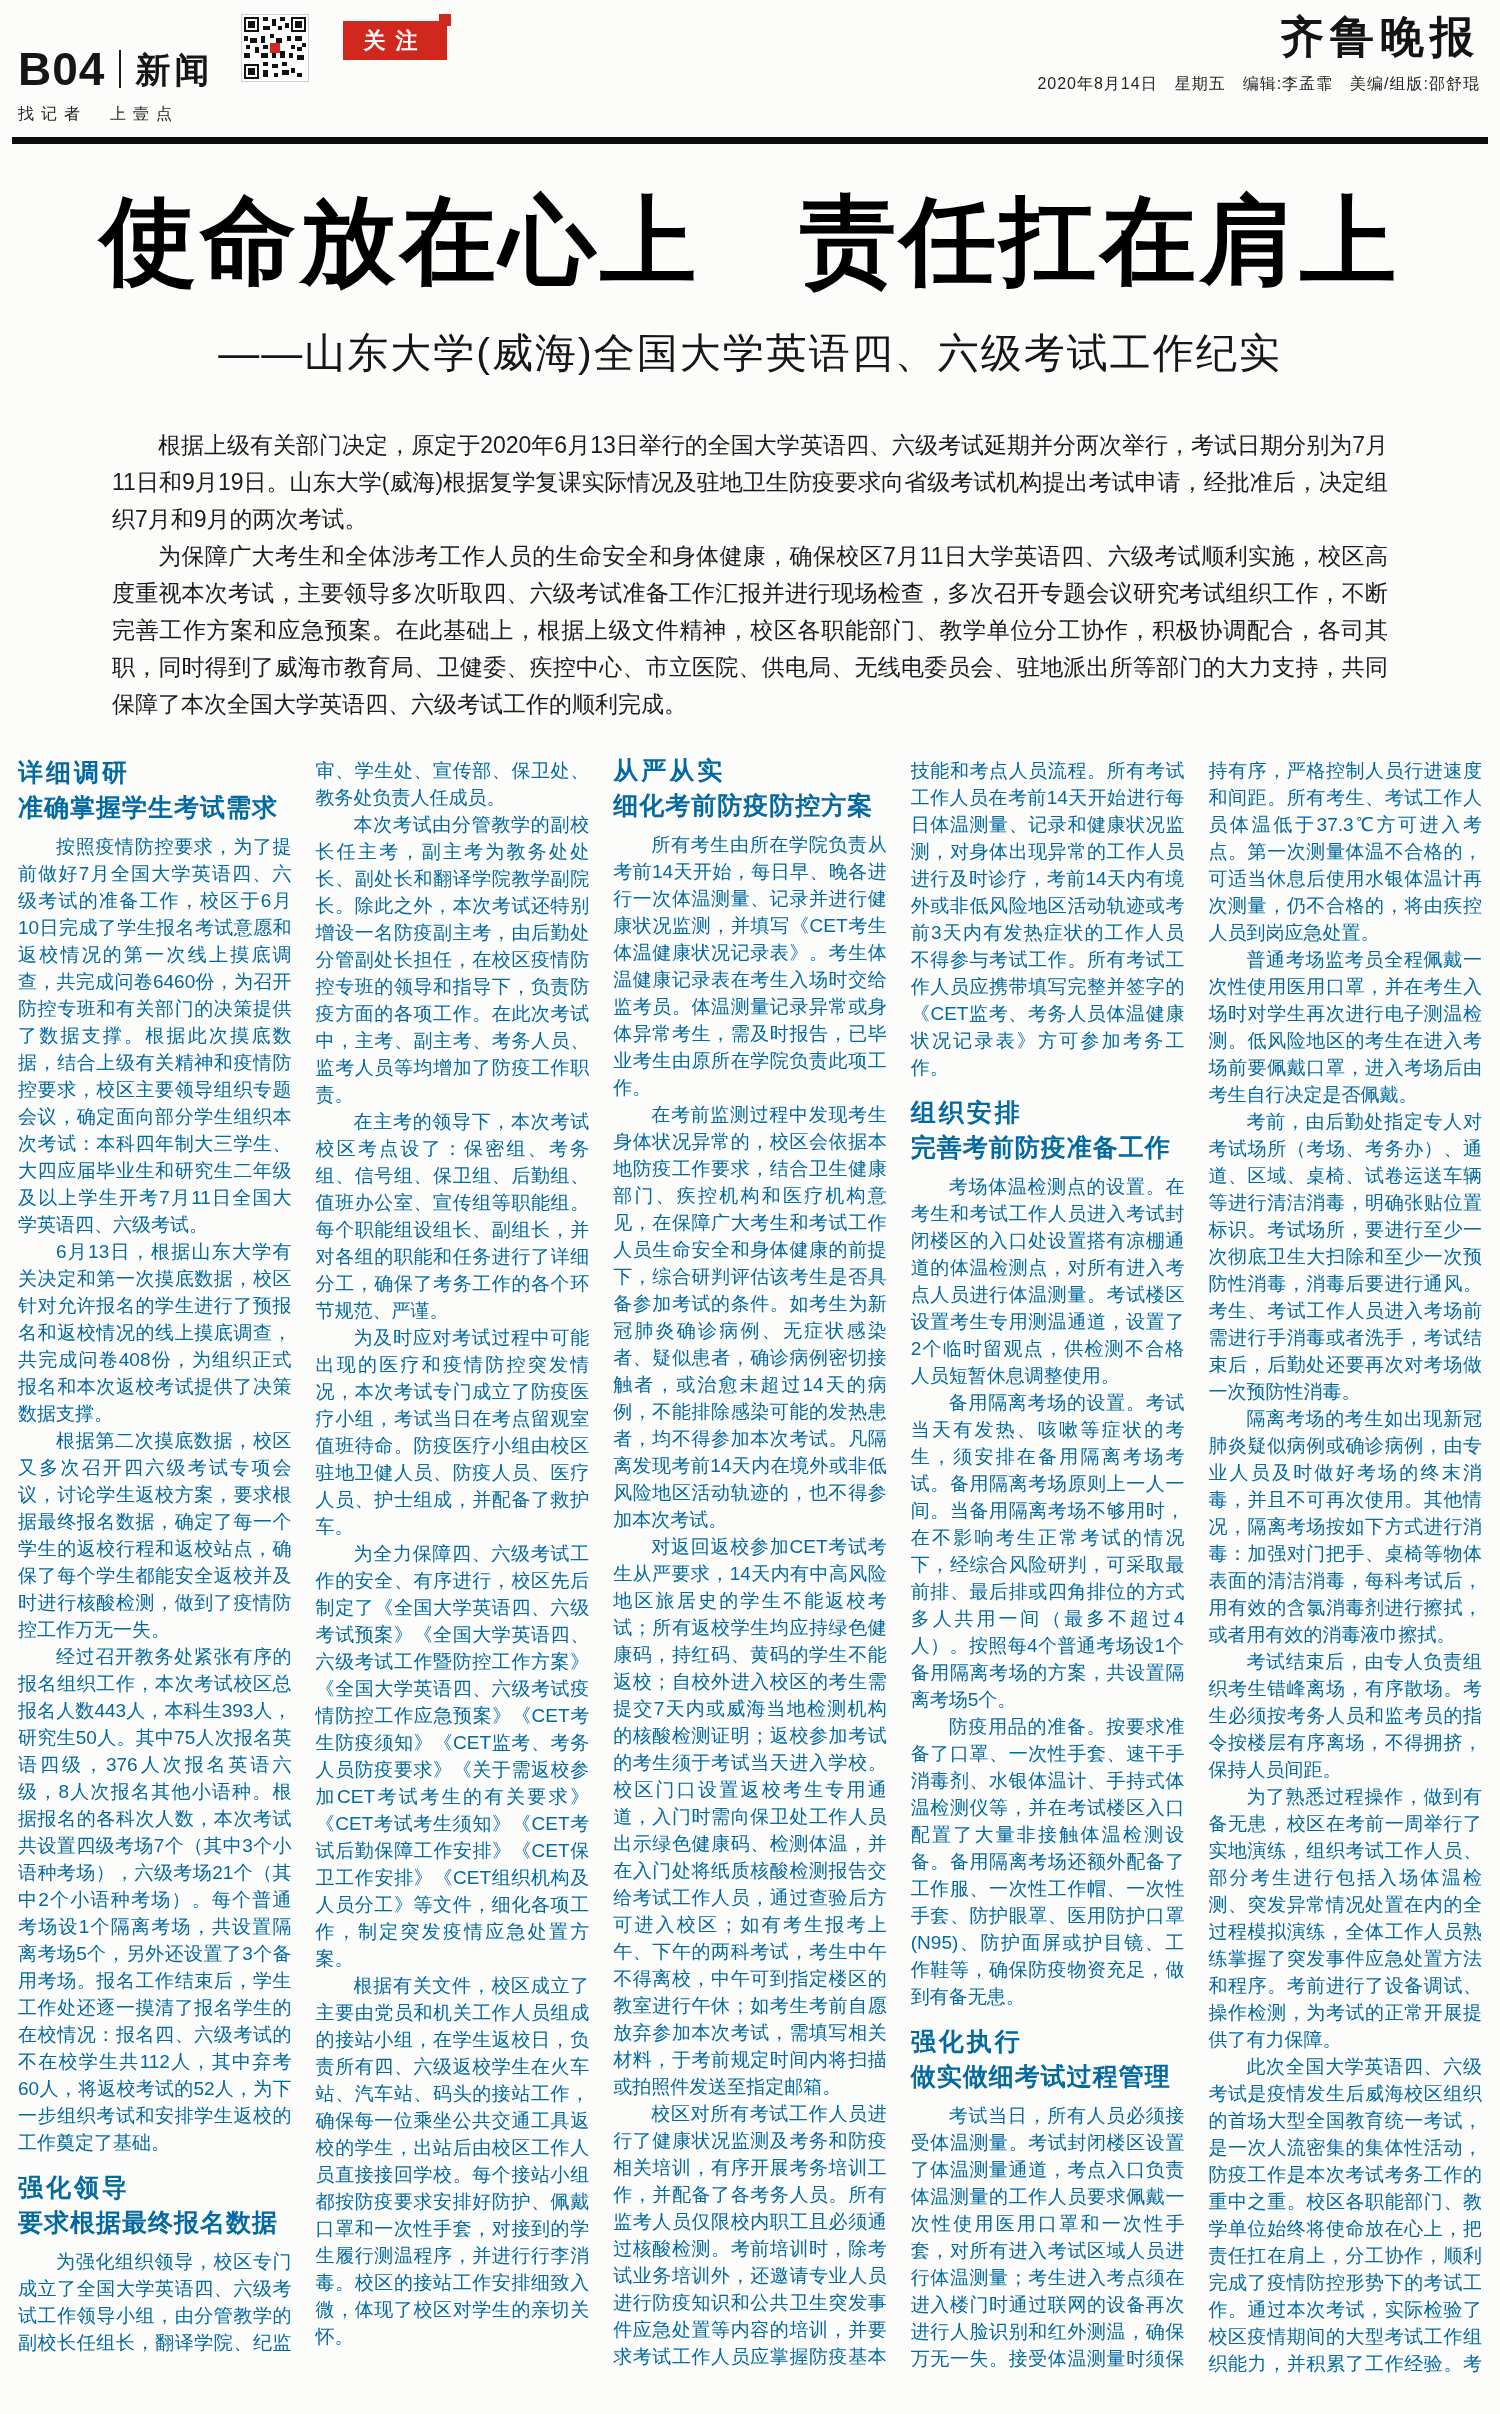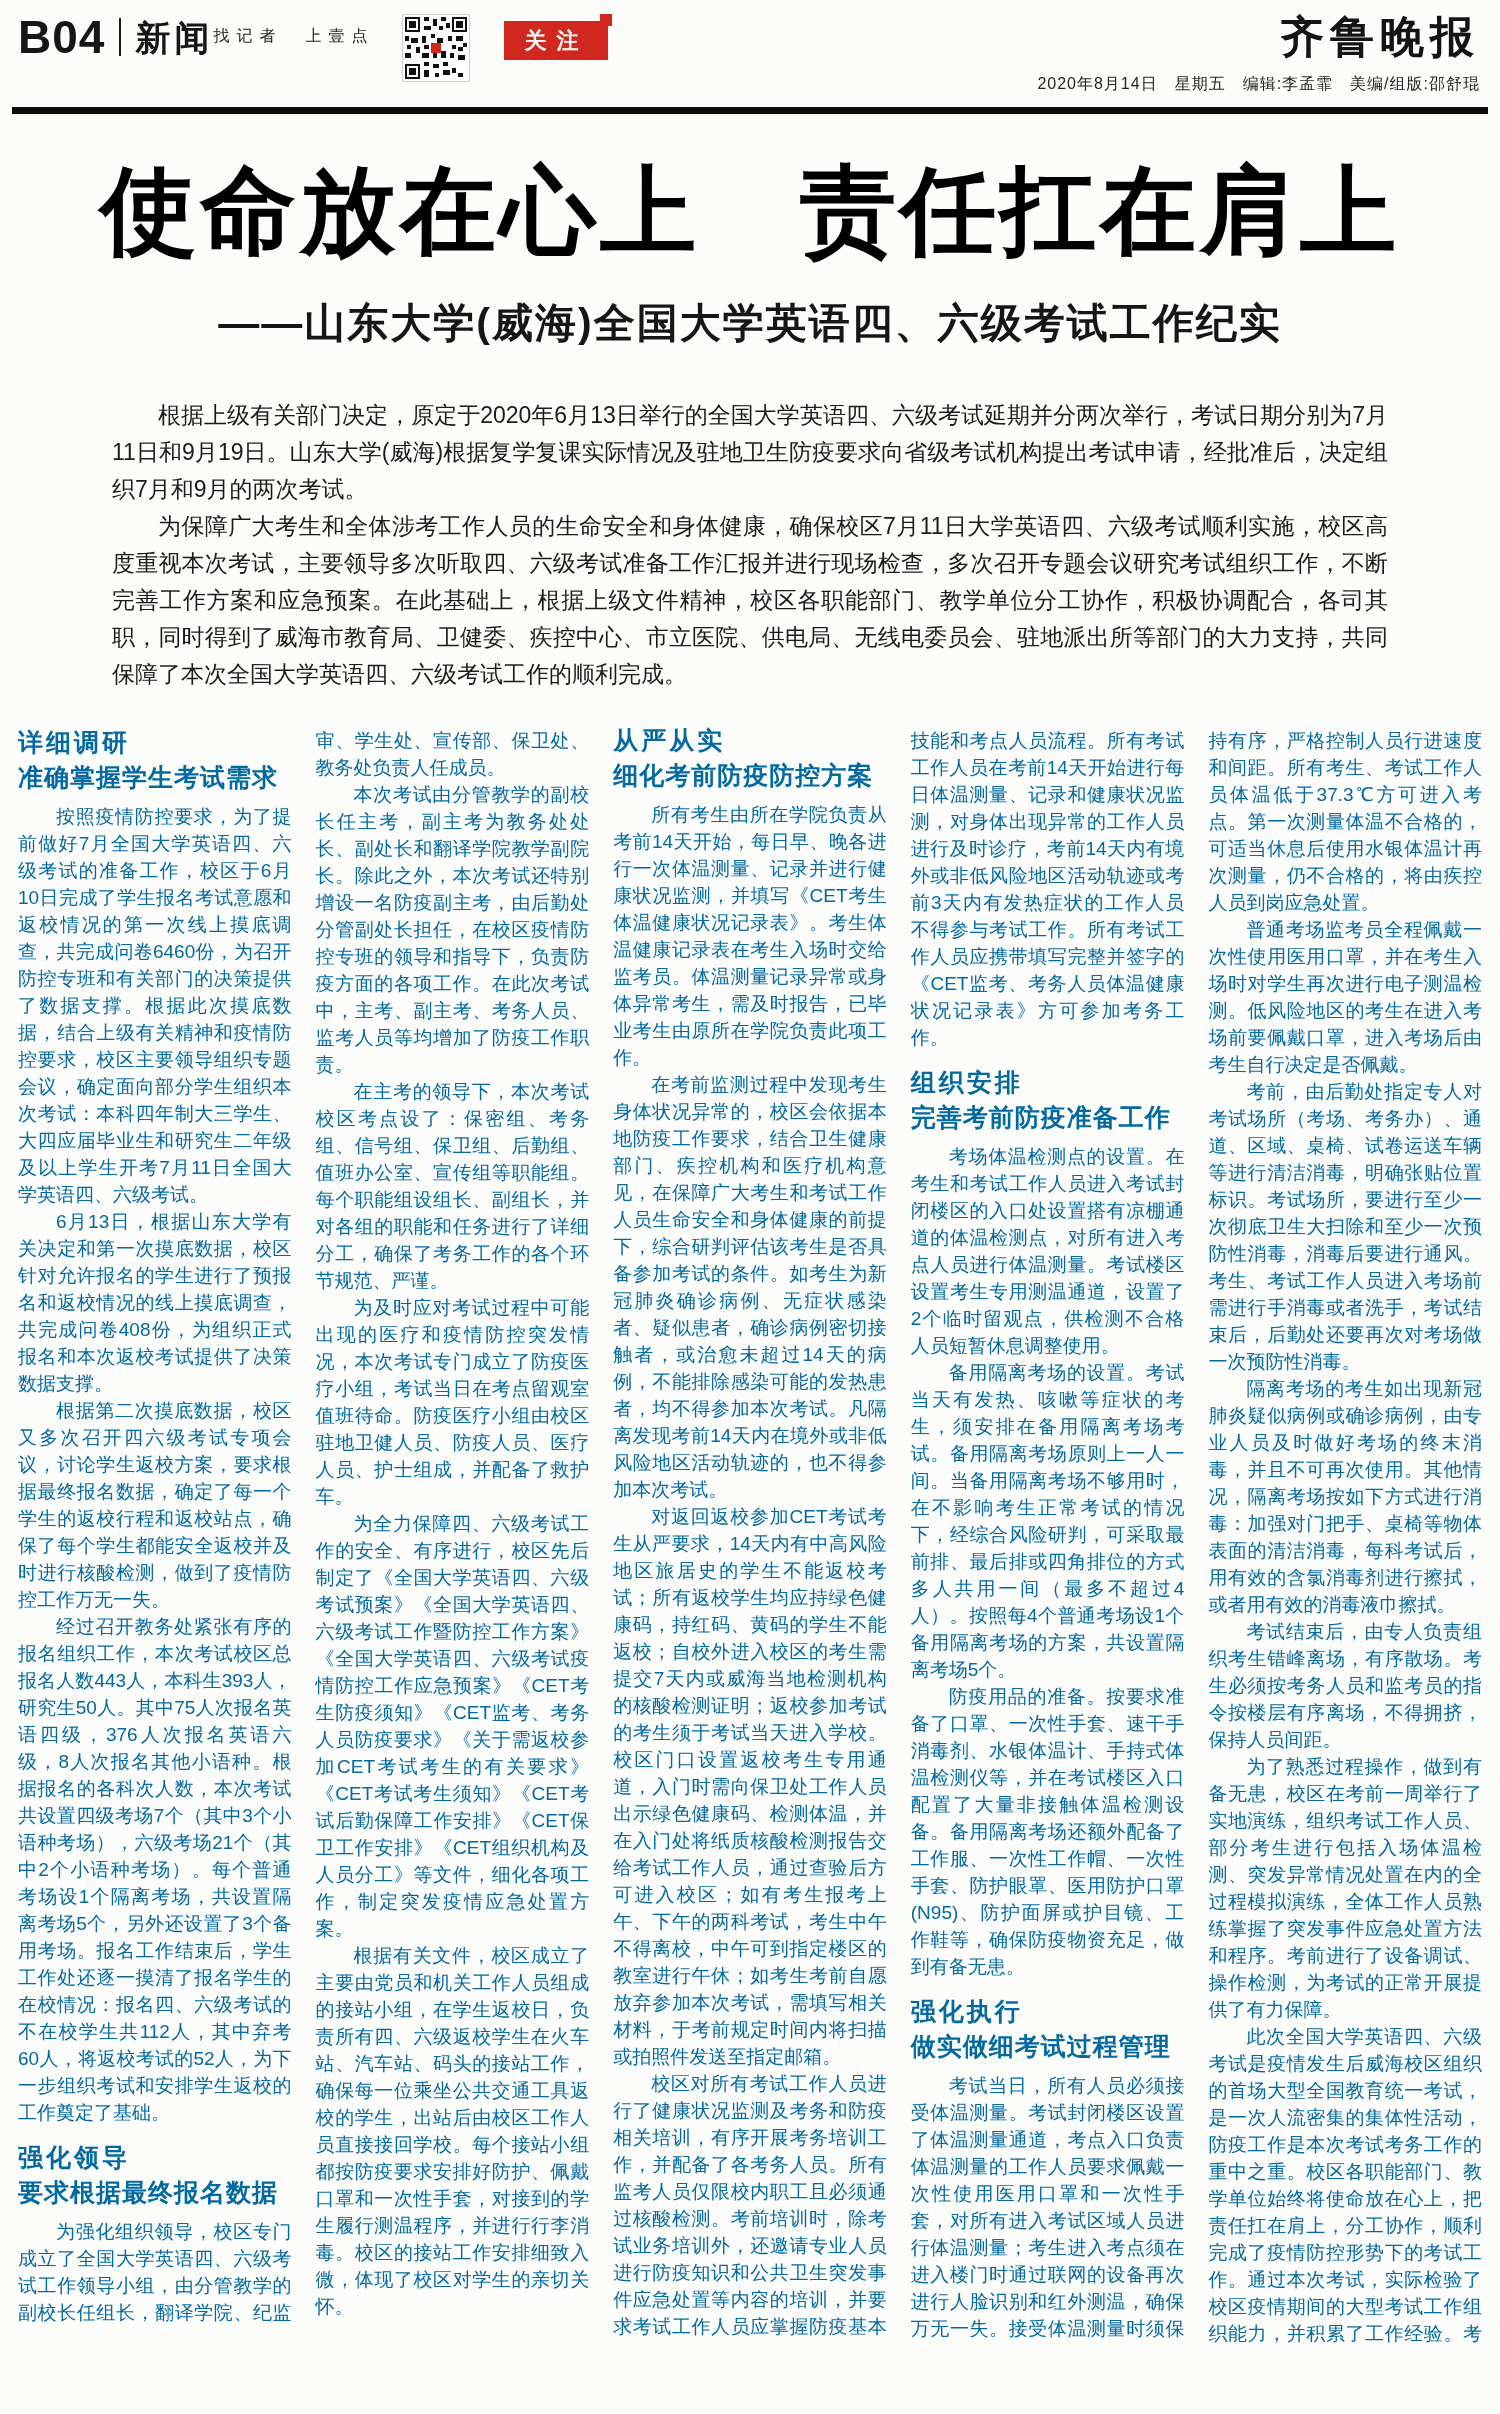--- a/index.html
+++ b/index.html
@@ -5,21 +5,21 @@
   * { margin:0; padding:0; box-sizing:border-box; }
   html,body { background:#d9d9d9; }
   .page {
     width:1500px; height:2414px; margin:0 auto; background:#fcfcfa;
     color:#161616; font-family:"Liberation Sans",sans-serif;
     position:relative; overflow:hidden;
   }
   
   .header { display:flex; align-items:flex-start; padding:14px 20px 0 18px; }
   .hleft { display:flex; align-items:flex-start; }
-  .id-block { display:flex; flex-direction:row; }
+  .id-block { display:flex; flex-direction:column;margin-top:32px; }
   .id-row { display:flex; align-items:center; }
   .pageno { font-size:46px; font-weight:900; letter-spacing:1px; line-height:1; }
   .vdiv { width:2px; height:38px; background:#1a1a1a; margin:0 14px; }
   .secname { font-size:35px; font-weight:800; line-height:1; letter-spacing:4px; }
   .tagline { font-size:16px; letter-spacing:7px; margin-top:12px; color:#1f1f1f; }
   .qr-wrap { margin-left:28px; margin-top:0; line-height:0; border:1px solid #cfcfcf; background:#fff; padding:2px; }
   .focus-wrap { margin-left:34px; margin-top:16px; position:relative; }
   .focus {
     background:var(--red,#d0281e); color:#fff; font-size:22px; font-weight:800;
     padding:7px 20px; letter-spacing:10px; line-height:1;
@@ -30,21 +30,21 @@
     font-family:"Liberation Serif",serif; font-size:44px; font-weight:900;
     letter-spacing:6px; line-height:1; color:#141414;
   }
   .dateline { margin-top:14px; font-size:16px; color:#242424; letter-spacing:1px; }
   .rule { height:7px; background:#0c0c0c; margin:12px 12px 0 12px; }
   
   .headline {
     text-align:center; font-size:96px; font-weight:900; letter-spacing:4px;
     margin-top:44px; color:#000; line-height:1.1; font-family:"Liberation Sans",sans-serif;
   }
-  .subheadline { text-align:center; font-size:41px; font-weight:700; margin-top:32px; letter-spacing:2px; }
+  .subheadline { text-align:center; font-size:41px; font-weight:400; margin-top:32px; letter-spacing:2px; }
   
   .lead { margin:46px 112px 0 112px; font-size:23px; line-height:37px; text-align:justify; color:#1b1b1b; }
   .lead p { text-indent:2em; }
   
   .article-body {
     margin:34px 18px 0 18px; height:1632px;
     column-count:5; column-gap:24px; column-fill:auto;
     font-size:19px; line-height:27px; text-align:justify; overflow:hidden; color:#0369a1;
   }
   .sec-head { break-inside:avoid; margin:18px 0 12px 0; }

